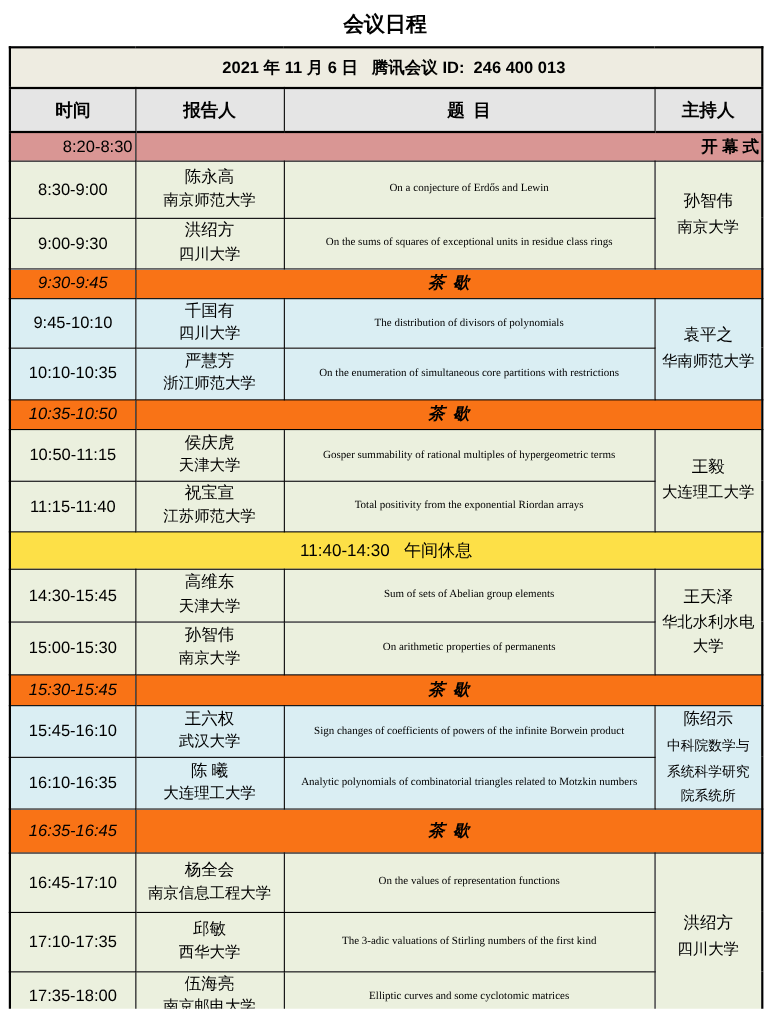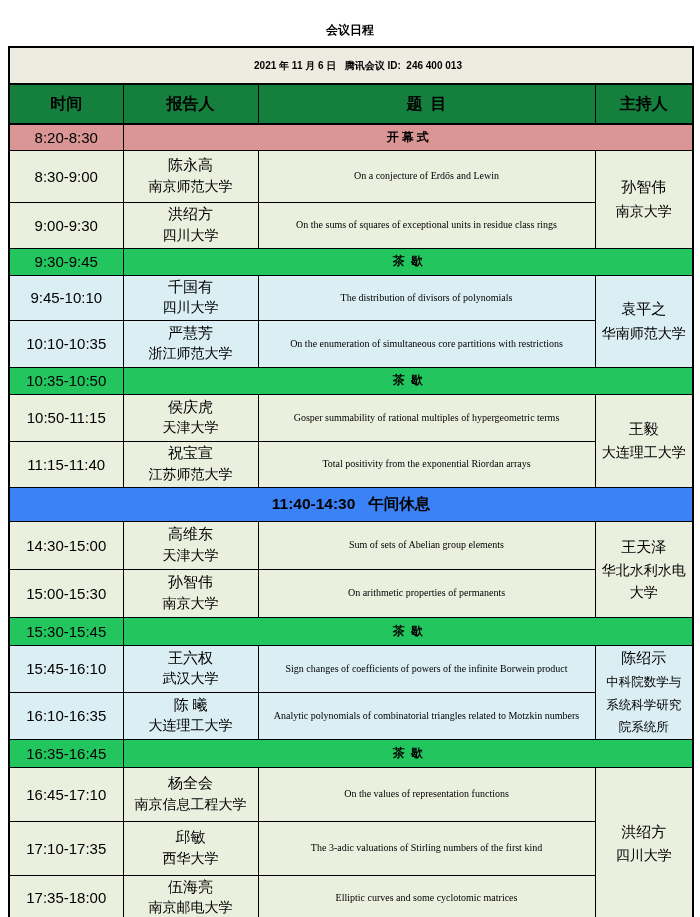--- a/index.html
+++ b/index.html
@@ -1,27 +1,27 @@
 <!DOCTYPE html>
 <html><head>
 <meta charset="utf-8">
 <style>
   html,body { margin:0; padding:0; background:#ffffff; }
   body { width:700px; height:917px; font-family:"Liberation Serif", serif; color:#000; }
-  .page-title { text-align:center; font-weight:bold; font-size:12px; padding:22px 0 7px 0; font-family:"Liberation Serif", serif; }
+  .page-title { text-align:center; font-weight:bold; font-size:19px; padding:9px 0 7px 0; font-family:"Liberation Serif", serif; }
   table { border-collapse:collapse; table-layout:fixed; width:684px; margin-left:8px; border:2px solid #000; }
   td { border:1px solid #000; text-align:center; vertical-align:middle; padding:1px 2px; overflow:hidden; }
   .ws { white-space:pre; }
   
-  .date-row td { background:#EEECE1; font-family:"Liberation Sans", sans-serif; font-weight:bold; font-size:10px; border-bottom-width:2px;padding-left:16px; }
-  .head-row td { background:#15803d; font-weight:bold; font-size:16px; border-bottom-width:2px; }
-  .opening td { background:#D99694; }
-  .tea td { background:#22c55e; }
-  .lunch td { background:#3b82f6; font-family:"Liberation Sans", sans-serif; font-weight:bold; font-size:15.5px; }
-  .break-label { font-weight:bold; font-size:12px; white-space:pre;margin-top:16px; }
+  .date-row td { background:#EEECE1; font-family:"Liberation Sans", sans-serif; font-weight:bold; font-size:15px; border-bottom-width:2px;padding-left:16px; }
+  .head-row td { background:#e5e5e5; font-weight:bold; font-size:16px; border-bottom-width:2px; }
+  .opening td { background:#D99694;text-align:right; }
+  .tea td { background:#f97316;font-style:italic; }
+  .lunch td { background:#fde047; font-family:"Liberation Sans", sans-serif; font-weight:normal; font-size:15.5px; }
+  .break-label { font-weight:bold; font-size:15px; white-space:pre;margin-top:16px; }
   
   .time { font-family:"Liberation Sans", sans-serif; font-size:15px; }
   .speaker-name { font-size:15px; line-height:1.45; }
   .speaker-affil { font-size:14px; line-height:1.45; }
   .talk-title { font-size:10px; line-height:1.55; }
   .chair-cell { padding:0 6px; }
   .chair-name { font-size:15px; line-height:1.7; }
   .chair-affil { font-size:14px; line-height:1.55; }
   .chair-affil-small { font-size:12.5px; line-height:1.8; }
   
@@ -132,21 +132,21 @@
       <div class="speaker-affil">江苏师范大学</div>
     </td>
     <td class="talk-title c-cream">Total positivity from the exponential Riordan arrays</td>
   </tr>
 
   <tr class="lunch" style="height:34px">
     <td colspan="4" class="ws">11:40-14:30   午间休息</td>
   </tr>
 
   <tr style="height:48px">
-    <td class="time c-cream">14:30-15:00</td>
+    <td class="time c-cream">14:30-15:45</td>
     <td class="c-cream">
       <div class="speaker-name">高维东</div>
       <div class="speaker-affil">天津大学</div>
     </td>
     <td class="talk-title c-cream">Sum of sets of Abelian group elements</td>
     <td rowspan="2" class="chair-cell c-cream">
       <div class="chair-name">王天泽</div>
       <div class="chair-affil">华北水利水电大学</div>
     </td>
   </tr>
@@ -180,21 +180,21 @@
 
   <tr style="height:47px">
     <td class="time c-blue">16:10-16:35</td>
     <td class="c-blue">
       <div class="speaker-name">陈 曦</div>
       <div class="speaker-affil">大连理工大学</div>
     </td>
     <td class="talk-title c-blue">Analytic polynomials of combinatorial triangles related to Motzkin numbers</td>
   </tr>
 
-  <tr class="tea" style="height:28px">
+  <tr class="tea" style="height:40px">
     <td class="time">16:35-16:45</td>
     <td colspan="3" class="break-label">茶  歇</td>
   </tr>
 
   <tr style="height:54px">
     <td class="time c-cream">16:45-17:10</td>
     <td class="c-cream">
       <div class="speaker-name">杨全会</div>
       <div class="speaker-affil">南京信息工程大学</div>
     </td>

